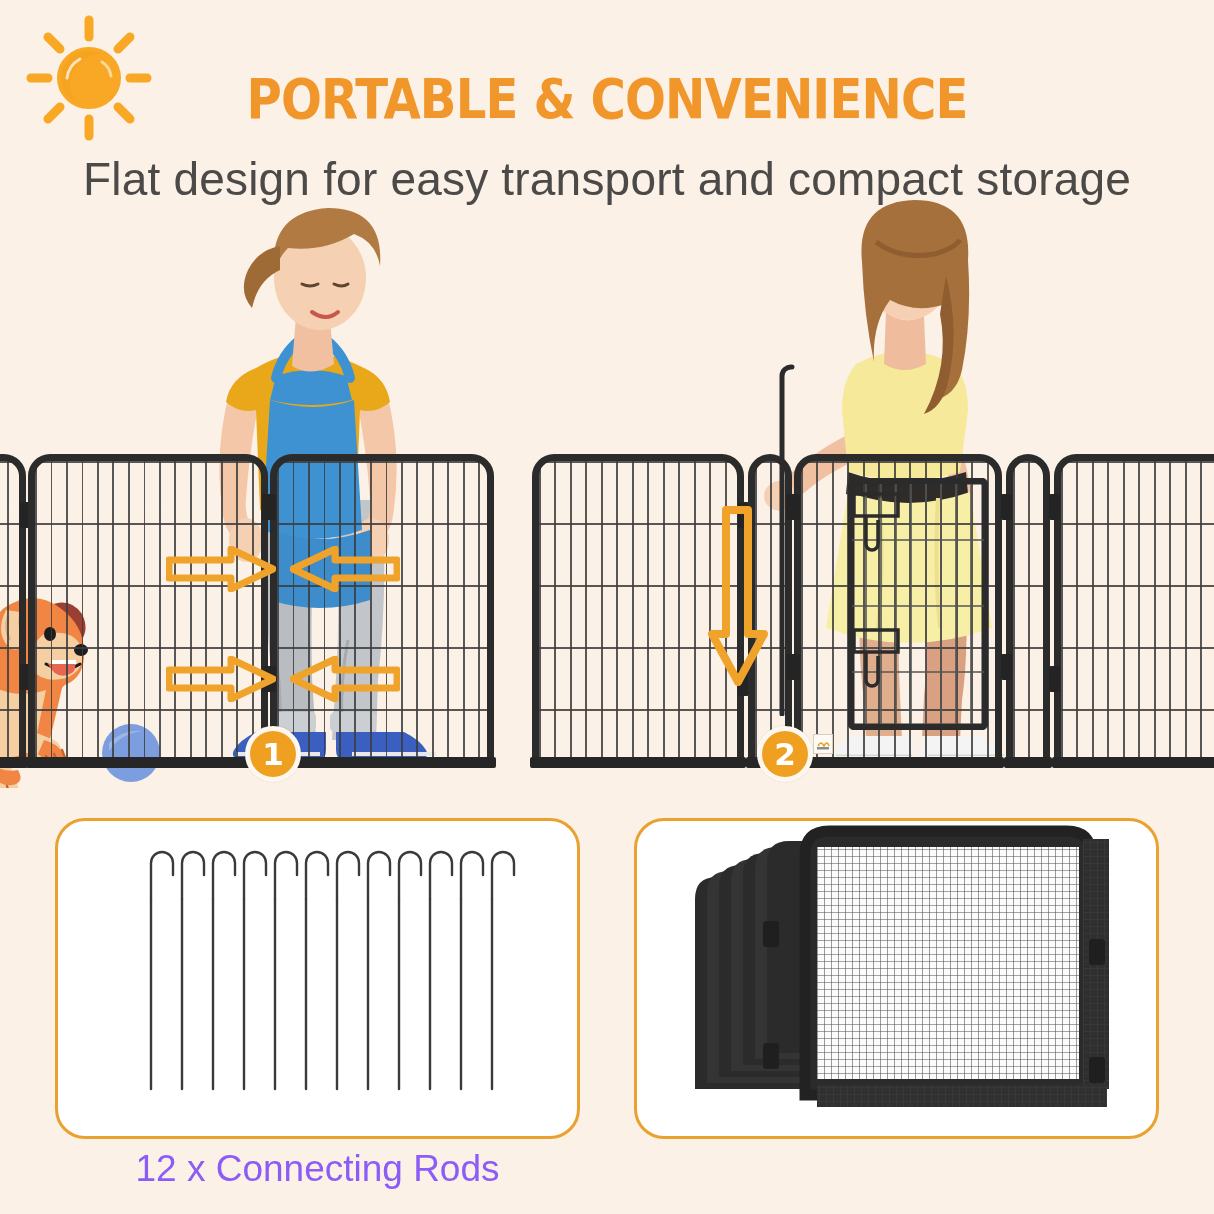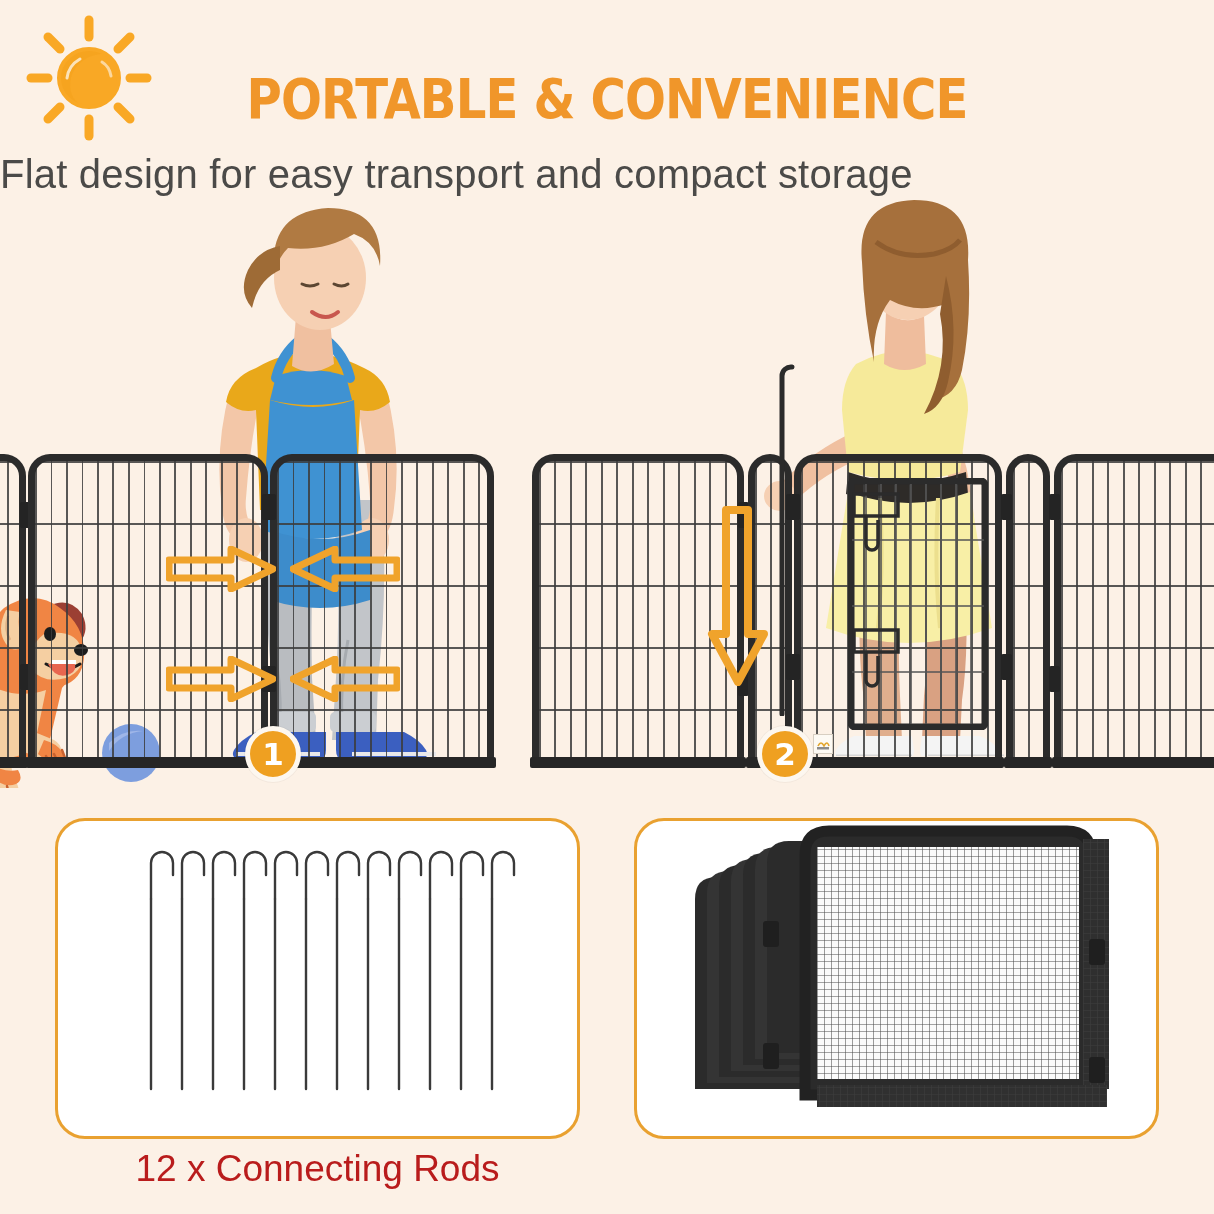--- a/index.html
+++ b/index.html
@@ -19,24 +19,24 @@
     font-family:"DejaVu Sans", sans-serif;
     font-weight:bold;
     font-size:56px;
     letter-spacing:-1px;
     color:#f0962a;
     transform:scaleX(0.86);
     transform-origin:50% 50%;
     white-space:nowrap;
   }
   .subtitle{
-    position:absolute;left:0;top:152px;width:1214px;text-align:left;
+    position:absolute;left:0;top:152px;width:1214px;text-align:center;
     font-family:"Liberation Sans", sans-serif;
     font-weight:300;
-    font-size:40px;
+    font-size:46px;
     color:#4b4a48;
     letter-spacing:0.2px;
     white-space:nowrap;
   }
 
   
   .scene{position:absolute;left:0;top:196px;width:1214px;height:600px;overflow:hidden;}
 
   
   .person{position:absolute;}
@@ -72,21 +72,21 @@
   
   .card{
     position:absolute;top:818px;width:525px;height:321px;
     background:#ffffff;border:3px solid #e9a130;border-radius:30px;box-sizing:border-box;
     overflow:hidden;
   }
   .card.left{left:55px;}
   .card.right{left:634px;}
   .cardlabel{
     position:absolute;top:1148px;width:525px;text-align:center;
-    font-family:"Liberation Sans",sans-serif;font-weight:300;font-size:37px;color:#b91c1c;
+    font-family:"Liberation Sans",sans-serif;font-weight:300;font-size:37px;color:#8b5cf6;
     white-space:nowrap;
   }
   .cardlabel.left{left:55px;}
   .cardlabel.right{left:634px;}
 
   svg{display:block;}
 </style>
 </head>
 <body>
 

